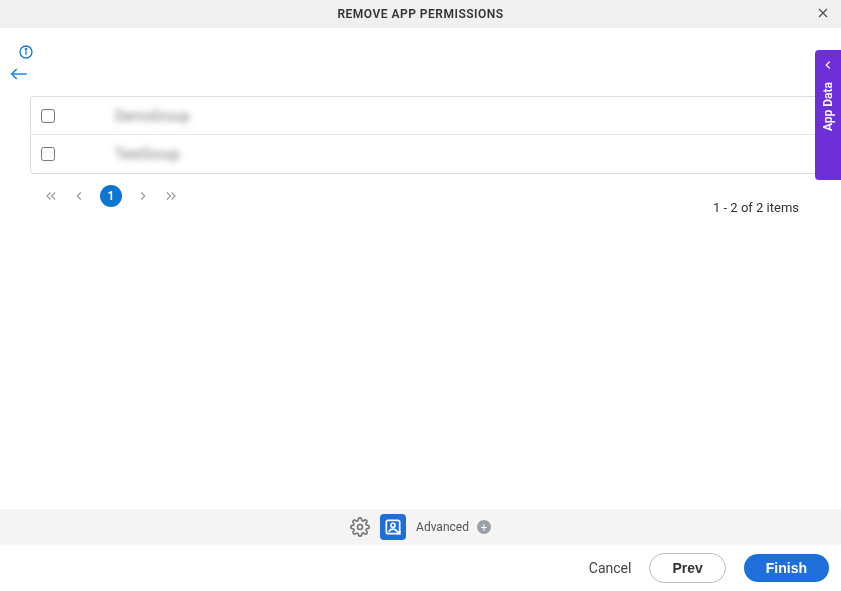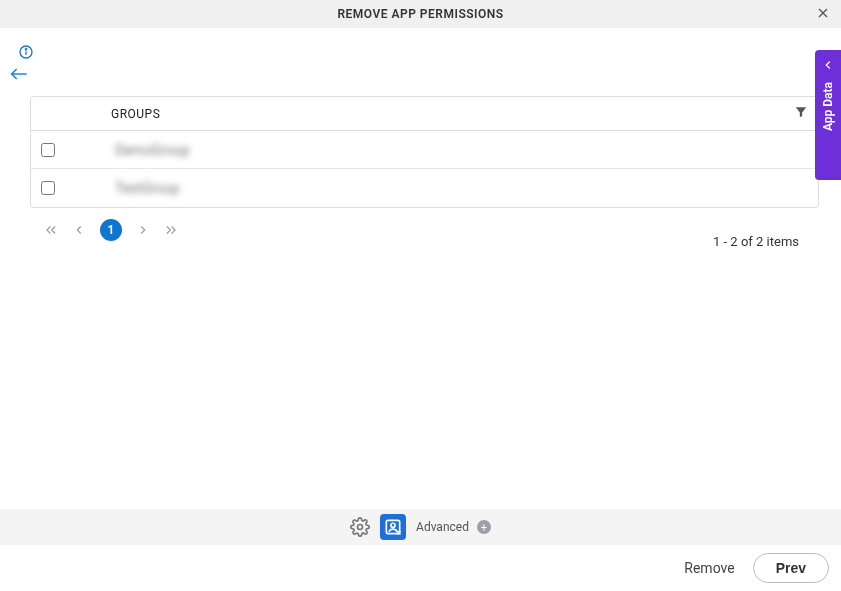--- a/index.html
+++ b/index.html
@@ -265,28 +265,20 @@
 </div>
 
 <div class="back-arrow">
   <svg viewBox="0 0 24 16" fill="none" stroke="currentColor" stroke-width="2">
       <path d="M8 2L2 8l6 6M2 8h18"></path>
     </svg>
 </div>
 
 <div class="table-wrap">
   <div class="table">
-    <div class="thead">
-      <span class="th-groups">GROUPS</span>
-      <span class="filter-icon">
-        <svg viewBox="0 0 24 24" fill="currentColor">
-            <path d="M3 4h18l-7 9v6l-4 2v-8L3 4z"></path>
-          </svg>
-      </span>
-    </div>
     <div class="trow">
       <input type="checkbox" style="">
       <span class="blurred">DemoGroup</span>
     </div>
     <div class="trow">
       <input type="checkbox" style="">
       <span class="blurred">TestGroup</span>
     </div>
   </div>
   <div class="pager-row">
@@ -339,18 +331,19 @@
         <path d="M17 17l4 4M21 17l-4 4"></path>
       </svg>
   </span>
   <span class="adv-label">
     <span>Advanced</span>
     <span class="adv-plus">+</span>
   </span>
 </div>
 
 <div class="footer-btns">
-  <span class="cancel-link">Remove</span>
+  <span class="cancel-link">Cancel</span>
   <button class="btn btn-outline">Prev</button>
+  <button class="btn btn-primary">Finish</button>
 </div>
 
 
 
 
 </body></html>

